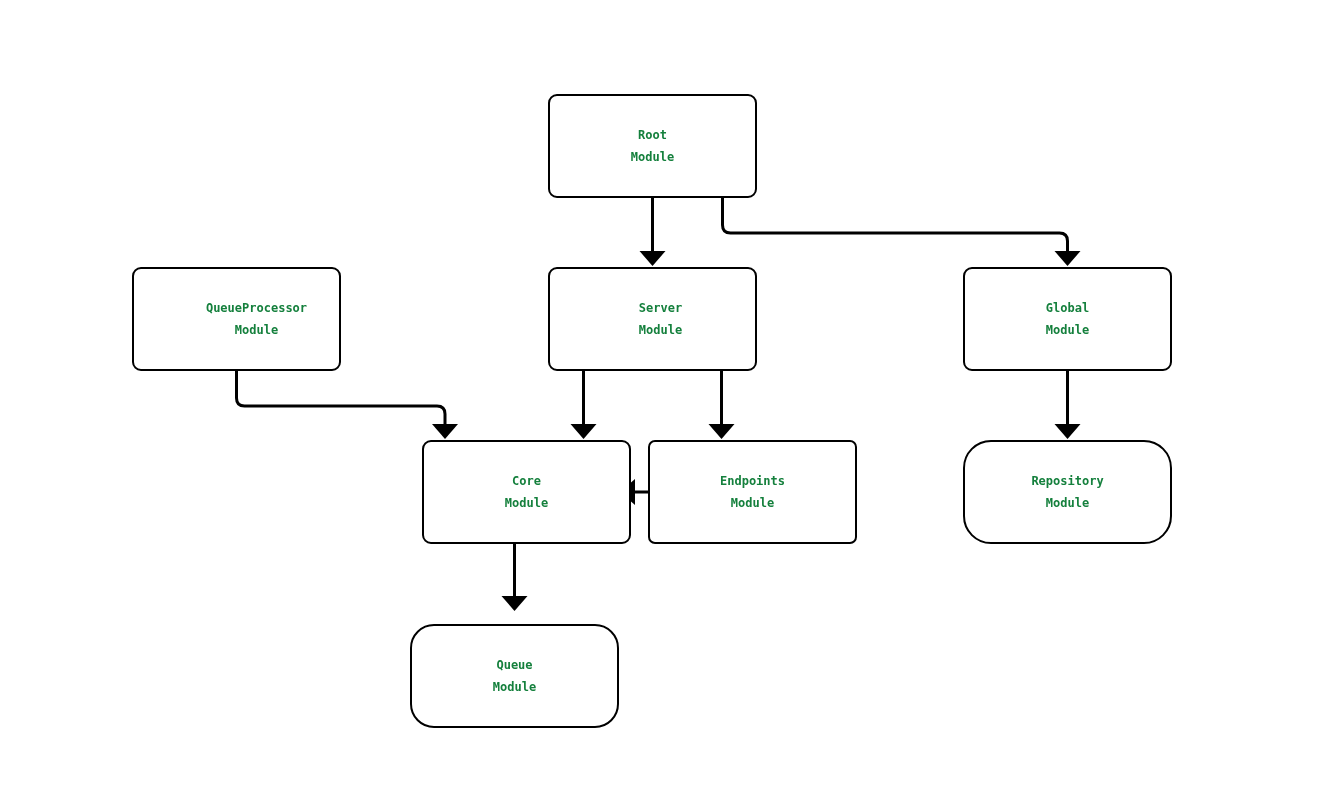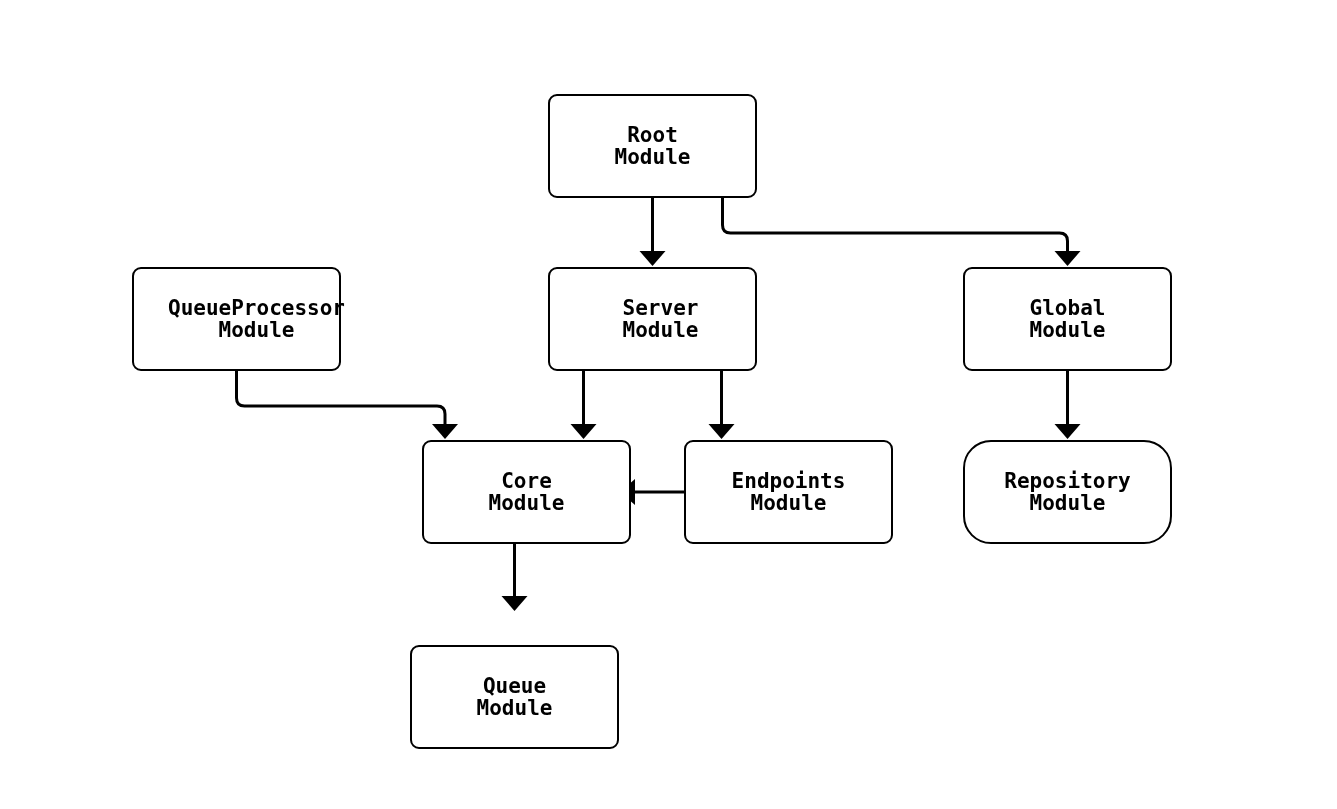--- a/index.html
+++ b/index.html
@@ -33,35 +33,35 @@
     height: 104px;
     box-sizing: border-box;
     background: #ffffff;
     border: 2.6px solid #000000;
     border-radius: 9px;
     display: flex;
     flex-direction: column;
     align-items: center;
     justify-content: center;
     text-align: center;
-    color: #000000;
+    color: #15803d;
     font-weight: bold;
-    font-size: 21px;
+    font-size: 12px;
     line-height: 22px;
     white-space: nowrap;
   }
   
   .node-root           { left: 548px; top: 94px;  }
   .node-queueprocessor { left: 132px; top: 267px; padding-left: 40px; }
   .node-server         { left: 548px; top: 267px; padding-left: 16px; }
   .node-global         { left: 963px; top: 267px; }
   .node-core           { left: 422px; top: 440px; }
-  .node-endpoints      { left: 684px; top: 440px; }
+  .node-endpoints      { left: 648px; top: 440px; border-radius: 7px; }
   .node-repository     { left: 963px; top: 440px; border-radius: 28px; }
-  .node-queue          { left: 410px; top: 645px; }
+  .node-queue          { left: 410px; top: 624px; border-radius: 24px; }
 </style>
 </head>
 <body>
 
 <div class="canvas">
 
   <svg class="edges-layer" width="1337" height="809" viewBox="0 0 1337 809" xmlns="http://www.w3.org/2000/svg">
     <defs>
       <marker id="arrowhead" markerUnits="userSpaceOnUse" markerWidth="16" markerHeight="28" refX="0" refY="13" orient="auto">
         <path d="M0,0 L15,13 L0,26 Z" fill="#000000"></path>

